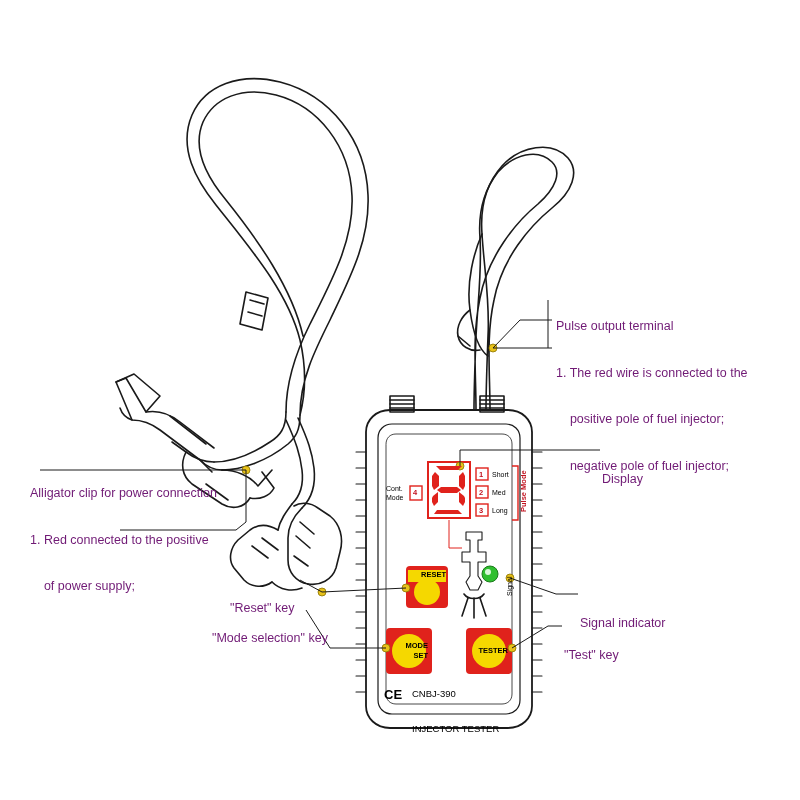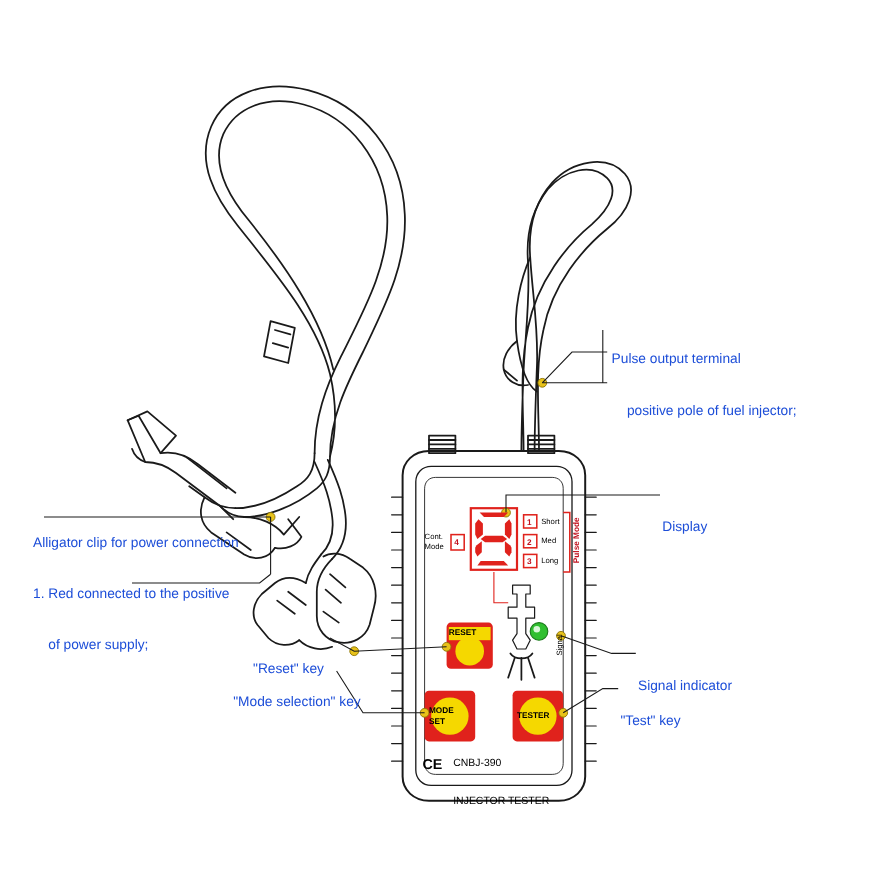--- a/index.html
+++ b/index.html
@@ -26,21 +26,21 @@
     position: absolute;
     left: 0;
     top: 0;
     width: 800px;
     height: 800px;
   }
   .anno {
     position: absolute;
     font-size: 12.5px;
     line-height: 15.5px;
-    color: #1d4ed8;
+    color: #701a75;
     white-space: pre;
   }
   .tiny {
     position: absolute;
     font-size: 7px;
     line-height: 8px;
     color: #000;
     white-space: pre;
   }
   .tiny-red {
@@ -57,21 +57,21 @@
     line-height: 11px;
     color: #000;
     white-space: pre;
   }
   .btn-label {
     position: absolute;
     font-size: 7.5px;
     line-height: 8.5px;
     font-weight: bold;
     color: #000;
-    text-align: left;
+    text-align: right;
     white-space: pre;
   }
   .vert {
     transform: rotate(-90deg);
     transform-origin: left top;
   }
 </style>
 </head>
 <body>
 
@@ -248,21 +248,23 @@
       <polygon points="463,472 465,476 465,486 463,490 459,486 459,476"></polygon>
       <polygon points="437,490 441,487 457,487 461,490 457,493 441,493"></polygon>
       <polygon points="433,496 438,492 438,502 434,506 432,502 432,498"></polygon>
       <polygon points="464,496 465,498 465,502 463,506 459,502 459,492"></polygon>
       <polygon points="437,510 458,510 462,514 434,514"></polygon>
     </g>
   </svg>
 
   <div class="anno" style="left:556px; top:288px; width:240px;">
     <div>Pulse output terminal</div>
+    <div>1. The red wire is connected to the</div>
     <div>    positive pole of fuel injector;</div>
+    <div>    negative pole of fuel injector;</div>
   </div>
 
   <div class="anno" style="left:30px; top:455px; width:230px;">
     <div>Alligator clip for power connection</div>
     <div>1. Red connected to the positive</div>
     <div>    of power supply;</div>
   </div>
 
   <div class="anno" style="left:602px; top:441px;">
     <div>Display</div>

